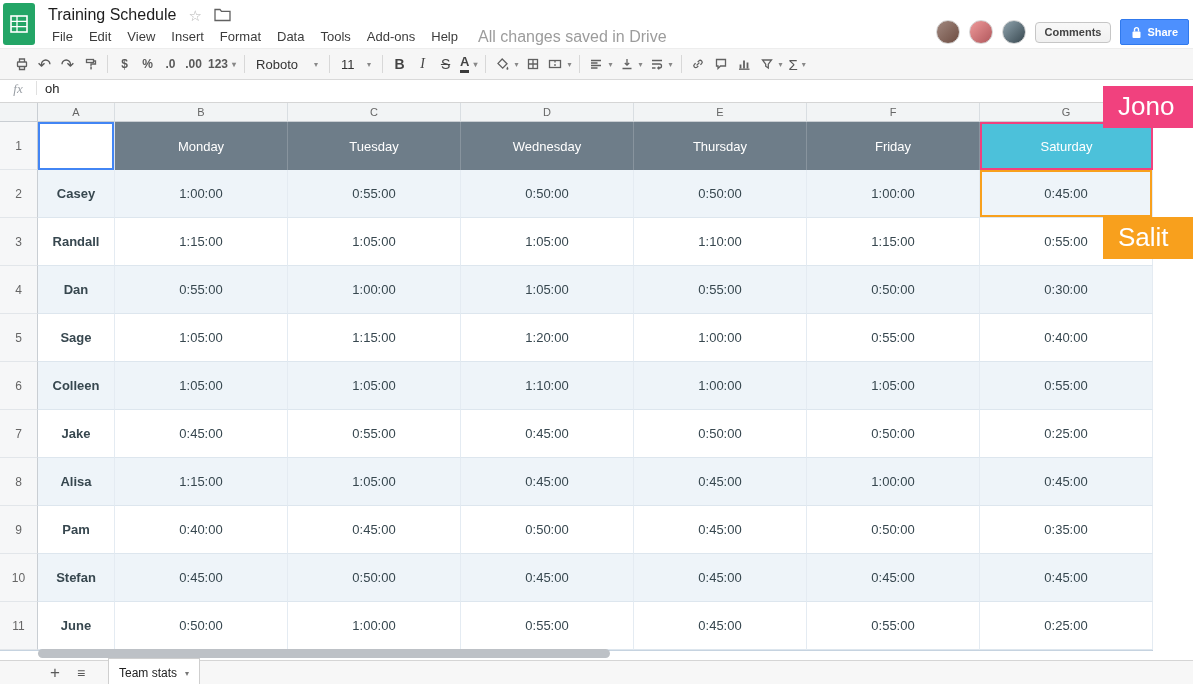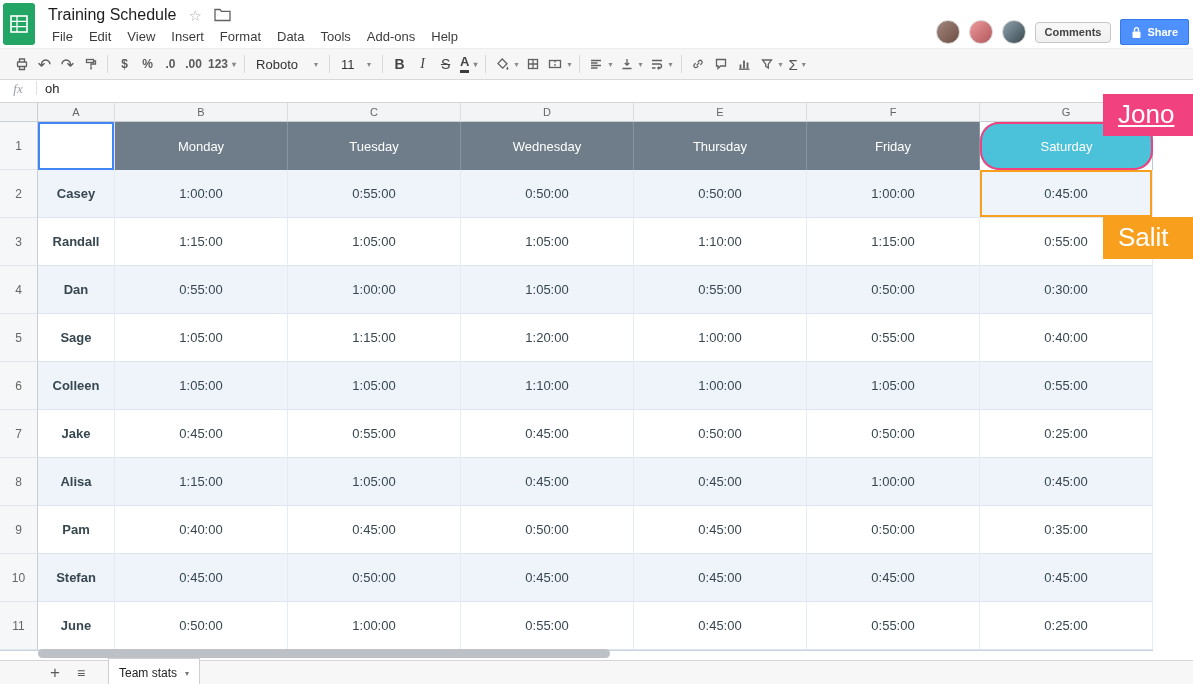--- a/index.html
+++ b/index.html
@@ -8,21 +8,21 @@
   .app { position:relative; width:1193px; height:684px; background:#fff; }
 
   
   .titlebar { position:absolute; left:0; top:0; width:1193px; height:48px; background:#fff; }
   .logo { position:absolute; left:3px; top:3px; width:32px; height:42px; background:#23a566;
     border-radius:3px; display:flex; align-items:center; justify-content:center; }
   .title-row { position:absolute; left:48px; top:6px; display:flex; align-items:center; gap:12px; }
   .doc-title { font-size:16px; font-weight:400; color:#1d1d1d; }
   .star { font-size:15px; color:#b5b5b5; line-height:1; }
   .folder { display:flex; align-items:center; }
-  .menu-row { position:absolute; left:44px; top:27px; display:flex; align-items:center;flex-direction:column; }
+  .menu-row { position:absolute; left:44px; top:27px; display:flex; align-items:center; }
   .menus { display:flex; }
   .menu-item { font-size:13px; color:#3c3c3c; padding:2px 8px; cursor:default; }
   .save-status { font-size:16px; color:#9c9c9c; margin-left:12px; }
   .right-cluster { position:absolute; right:4px; top:19px; display:flex; align-items:center; gap:9px; }
   .avatar { width:24px; height:24px; border-radius:50%; border:1px solid #d5d5d5; }
   .avatar:nth-of-type(1){ background:linear-gradient(135deg,#a1887f,#6d4c41); }
   .avatar:nth-of-type(2){ background:linear-gradient(135deg,#ef9a9a,#b0575c); }
   .avatar:nth-of-type(3){ background:linear-gradient(135deg,#90a4ae,#37474f); }
   .comments-btn { height:21px; padding:0 9px; font-size:11px; font-weight:bold; color:#444;
     background:linear-gradient(#f8f8f8,#f0f0f0); border:1px solid #c6c6c6; border-radius:4px;
@@ -67,33 +67,33 @@
     border-right:1px solid #b9c8d8; border-bottom:1px solid #c6d3e0; background:#fff; }
   .corner { background:#f2f4f5; border-right:1px solid #c9ced3; border-bottom:1px solid #c9ced3; }
   .col-letter { background:#f2f4f5; border-right:1px solid #d9dee2; border-bottom:1px solid #c9ced3;
     color:#666; font-size:11px; display:flex; align-items:center; justify-content:center; }
   .row-num { background:#f6f7f8; border-right:1px solid #c9ced3; border-bottom:1px solid #e2e6ea;
     color:#666; font-size:12px; display:flex; align-items:center; justify-content:center; }
   .cell { display:flex; align-items:center; justify-content:center; font-size:13px; color:#37474f; }
   .day-header { background:var(--header-bg,#6e7d89); color:#fff;
     border-right:1px solid rgba(255,255,255,0.18); }
   .saturday-cell { background:var(--saturday-bg,#4cc1da);
-    box-shadow:inset 0 0 0 2px var(--jono,#f1417e); border-right:none;border-radius:19px; }
+    box-shadow:inset 0 0 0 2px var(--jono,#f1417e); border-right:none; }
   .a1-cell { background:#fff; box-shadow:inset 0 0 0 2px var(--selection-blue,#4285f4);
     border-right:1px solid #dde3ea; }
   .name-cell { font-weight:bold; }
   .name-cell, .val-cell { border-right:1px solid #e4ebf2; border-bottom:1px solid #dde6ee; }
   .r-even { background:#eef4f9; }
   .r-odd { background:#ffffff; }
   .salit-cell { box-shadow:inset 0 0 0 2px var(--salit,#f8a01d); }
 
   
   .collab-label { position:absolute; right:0; color:#fff; font-size:26px; line-height:1;
     padding:7px 14px 9px 15px; min-width:90px; z-index:30; }
-  .collab-jono { top:94px; background:var(--jono,#f1417e);text-decoration:underline; }
+  .collab-jono { top:86px; background:var(--jono,#f1417e); }
   .collab-salit { top:217px; background:var(--salit,#f8a01d); }
 
   
   .hscroll { position:absolute; left:38px; top:649px; width:572px; height:9px;
     background:#bdc1c6; border-radius:5px; }
   .sheetbar { position:absolute; left:0; top:660px; width:1193px; height:24px;
     background:#f7f7f7; border-top:1px solid #d5d5d5; display:flex; align-items:center;
     padding-left:42px; }
   .sb-btn { color:#5a5a5a; width:26px; text-align:center; }
   .sb-btn.add { font-size:17px; }

